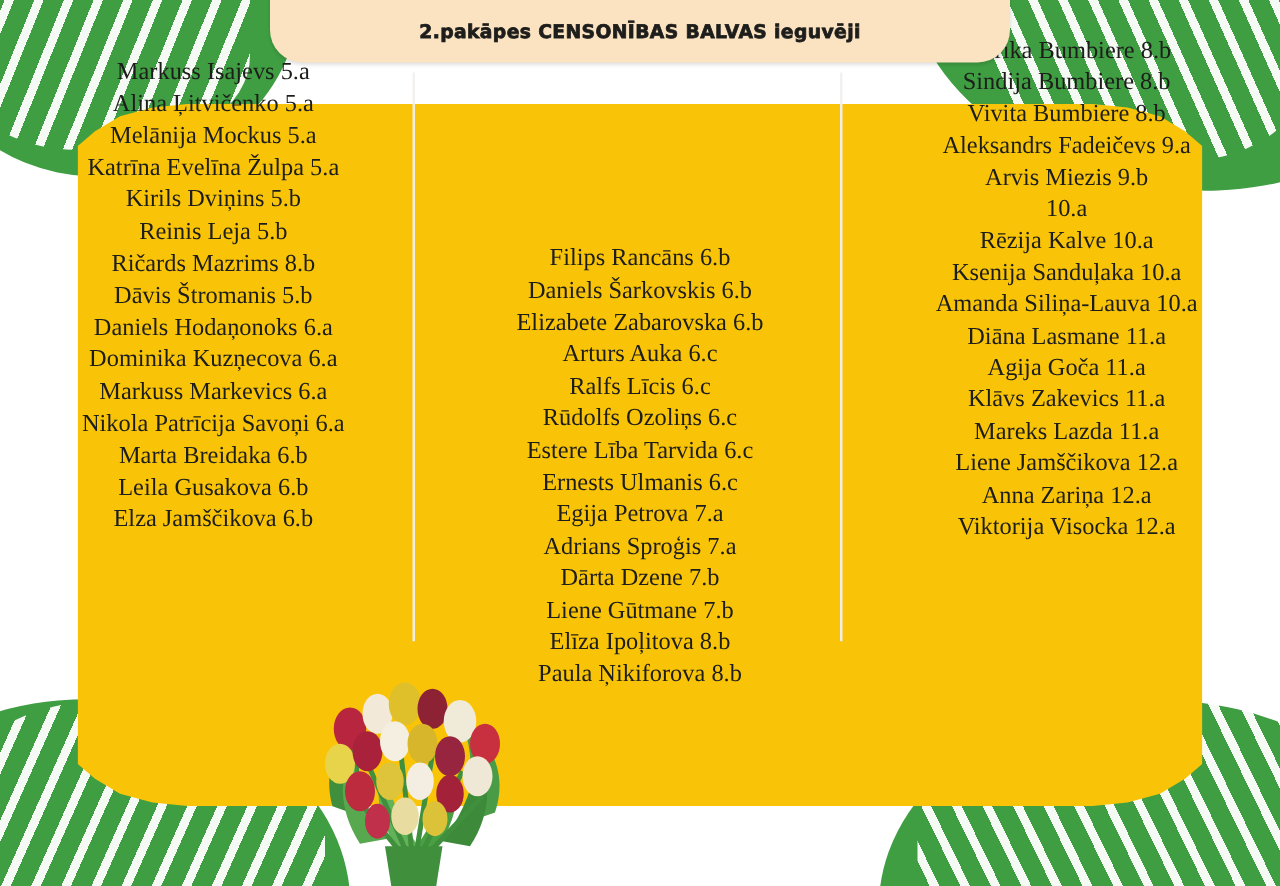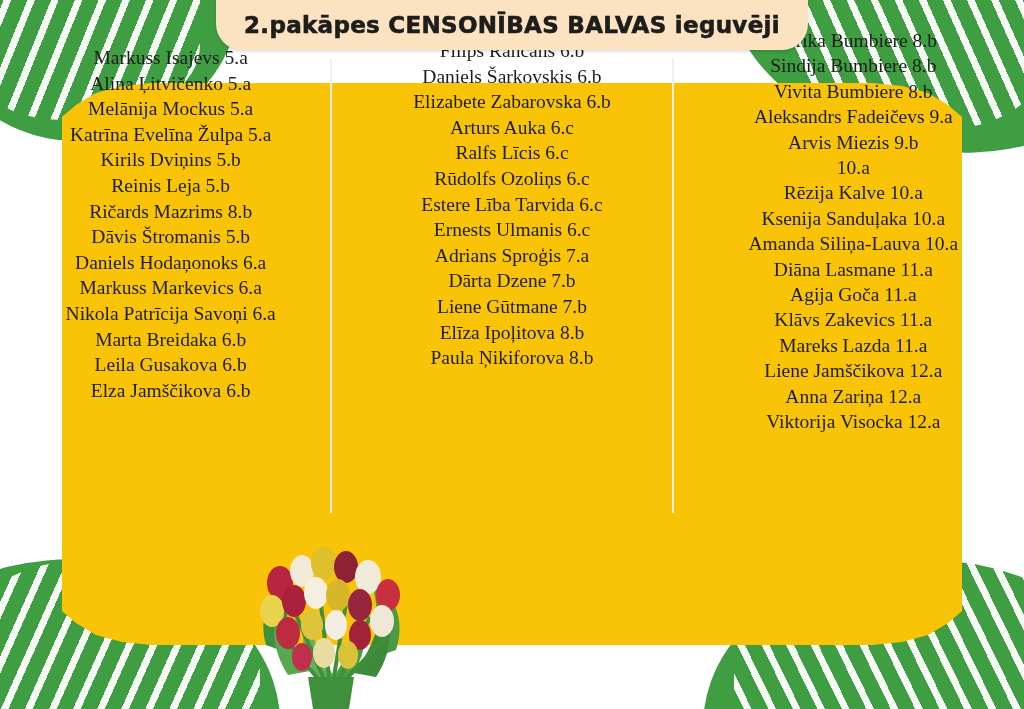--- a/index.html
+++ b/index.html
@@ -111,21 +111,21 @@
     border-radius: 0 0 26px 26px;
     z-index: 6;
     display: flex;
     align-items: center;
     justify-content: center;
     box-shadow: 0 2px 3px rgba(0,0,0,0.12);
   }
   .title-text {
     font-family: "DejaVu Sans", sans-serif;
     font-weight: bold;
-    font-size: 23px;
+    font-size: 15px;
     letter-spacing: 0.3px;
     color: #1d1d1b;
     white-space: nowrap;
     transform: translateY(6px);
     -webkit-text-stroke: 0.6px #1d1d1b;
   }
 
   
   .panel {
     position: absolute;
@@ -153,21 +153,21 @@
     border-radius: 28px;
   }
   .col {
     position: relative;
     flex: 1 1 0;
     display: flex;
     flex-direction: column;
     align-items: center;
   }
   .col-1 { padding-top: 45px; }
-  .col-2 { padding-top: 38px; }
+  .col-2 { padding-top: 38px; justify-content: center; }
   .col-3 { padding-top: 28px; }
 
   .divider {
     position: absolute;
     top: 58px;
     width: 2px;
     height: 455px;
     background: #f2f0ee;
     z-index: 5;
     opacity: 0.95;
@@ -220,36 +220,38 @@
     <div class="col col-1">
       <div class="name">Markuss Isajevs 5.a</div>
       <div class="name">Alina Ļitvičenko 5.a</div>
       <div class="name">Melānija Mockus 5.a</div>
       <div class="name">Katrīna Evelīna Žulpa 5.a</div>
       <div class="name">Kirils Dviņins 5.b</div>
       <div class="name">Reinis Leja 5.b</div>
       <div class="name">Ričards Mazrims  8.b</div>
       <div class="name">Dāvis Štromanis 5.b</div>
       <div class="name">Daniels Hodaņonoks 6.a</div>
+      <div class="name">Dominika Kuzņecova 6.a</div>
       <div class="name">Markuss Markevics 6.a</div>
       <div class="name">Nikola Patrīcija Savoņi 6.a</div>
       <div class="name">Marta Breidaka 6.b</div>
       <div class="name">Leila Gusakova 6.b</div>
       <div class="name">Elza Jamščikova 6.b</div>
     </div>
 
     <div class="col col-2">
       <div class="name">Filips Rancāns 6.b</div>
       <div class="name">Daniels Šarkovskis 6.b</div>
       <div class="name">Elizabete Zabarovska 6.b</div>
       <div class="name">Arturs Auka 6.c</div>
       <div class="name">Ralfs Līcis  6.c</div>
       <div class="name">Rūdolfs Ozoliņs 6.c</div>
       <div class="name">Estere Lība Tarvida 6.c</div>
       <div class="name">Ernests Ulmanis  6.c</div>
+      <div class="name">Egija Petrova 7.a</div>
       <div class="name">Adrians Sproģis 7.a</div>
       <div class="name">Dārta Dzene 7.b</div>
       <div class="name">Liene Gūtmane 7.b</div>
       <div class="name">Elīza Ipoļitova 8.b</div>
       <div class="name">Paula Ņikiforova 8.b</div>
     </div>
 
     <div class="col col-3">
       <div class="name">Marika Bumbiere 8.b</div>
       <div class="name">Sindija Bumbiere 8.b</div>

